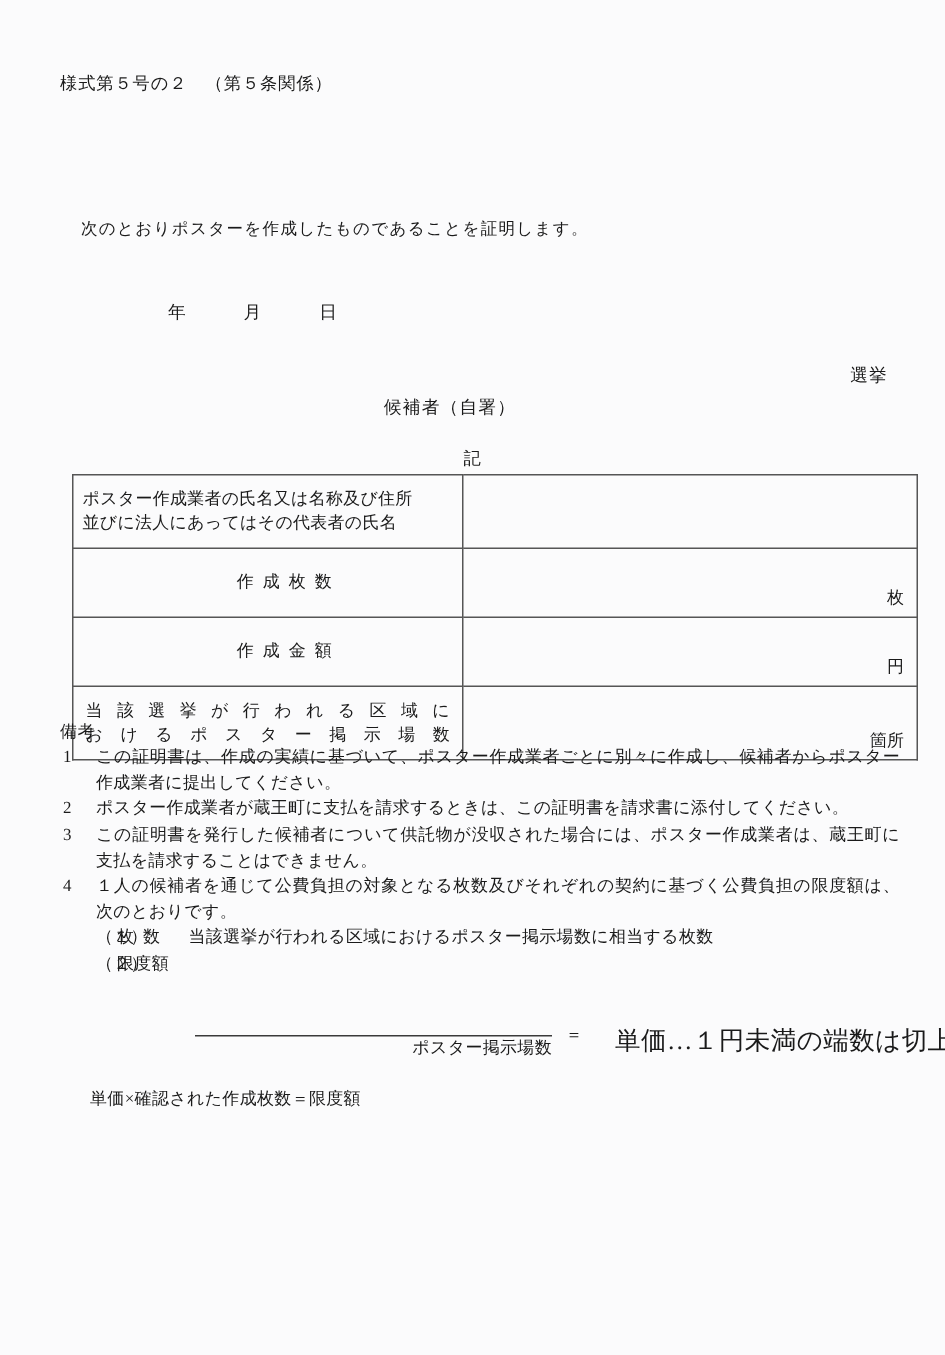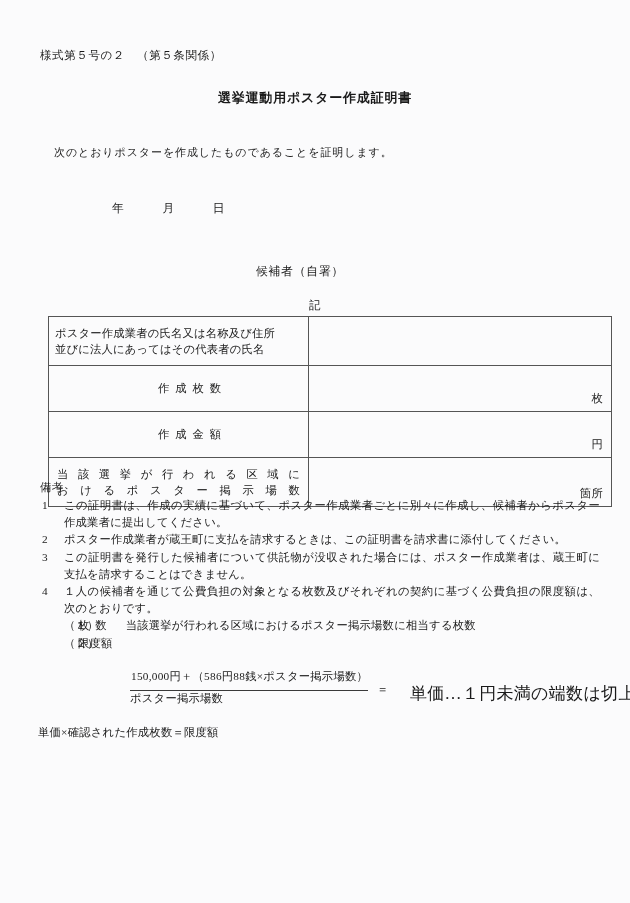--- a/index.html
+++ b/index.html
@@ -231,21 +231,21 @@
     top: 21px;
     width: 238px;
     height: 0;
     border-top: 1px solid #3a3a3a;
   }
   .denominator {
     position: absolute;
     left: 90px;
     top: 22px;
     width: 238px;
-    text-align: left;
+    text-align: right;
     white-space: nowrap;
     font-size: 11.3px;
   }
   .equals {
     position: absolute;
     left: 337px;
     top: 13px;
     white-space: nowrap;
     font-size: 11.3px;
     letter-spacing: 0.3px;
@@ -253,39 +253,39 @@
   .unit-note {
     position: absolute;
     left: 370px;
     top: 13px;
     white-space: nowrap;
     font-size: 17px;
     letter-spacing: 0.3px;
   }
   .final-line {
     position: absolute;
-    left: 38px;
+    left: 60px;
     top: 725px;
     font-size: 11.3px;
     letter-spacing: 0.25px;
     white-space: nowrap;
   }
 </style>
 </head>
 <body>
 
 <div class="page">
 
   <div class="form-no">様式第５号の２　（第５条関係）</div>
 
-  <div class="doc-title">選挙運動用ポスター作成証明書</div>
 
   <div class="intro">次のとおりポスターを作成したものであることを証明します。</div>
 
   <div class="date-left">年　　　月　　　日</div>
+  <div class="election-word">選挙</div>
   <div class="candidate-line">候補者（自署）</div>
 
   <div class="ki-heading">記</div>
 
   <table class="tbl">
     <tbody>
       <tr class="row-1">
         <td class="lbl">
           <div>ポスター作成業者の氏名又は名称及び住所</div>
           <div>並びに法人にあってはその代表者の氏名</div>
@@ -341,21 +341,20 @@
       <span>当該選挙が行われる区域におけるポスター掲示場数に相当する枚数</span>
     </div>
     <div class="sub-item">
       <span class="marker">（２）</span>
       <span>限度額</span>
     </div>
   </div>
 
   <div class="formula">
     <div class="frac-wrap">
-      <div class="numerator">150,000円＋（586円88銭×ポスター掲示場数）</div>
       <div class="frac-bar"></div>
       <div class="denominator">ポスター掲示場数</div>
       <div class="equals">＝</div>
       <div class="unit-note">単価…１円未満の端数は切上げ</div>
     </div>
   </div>
 
   <div class="final-line">単価×確認された作成枚数＝限度額</div>
 
 </div>

